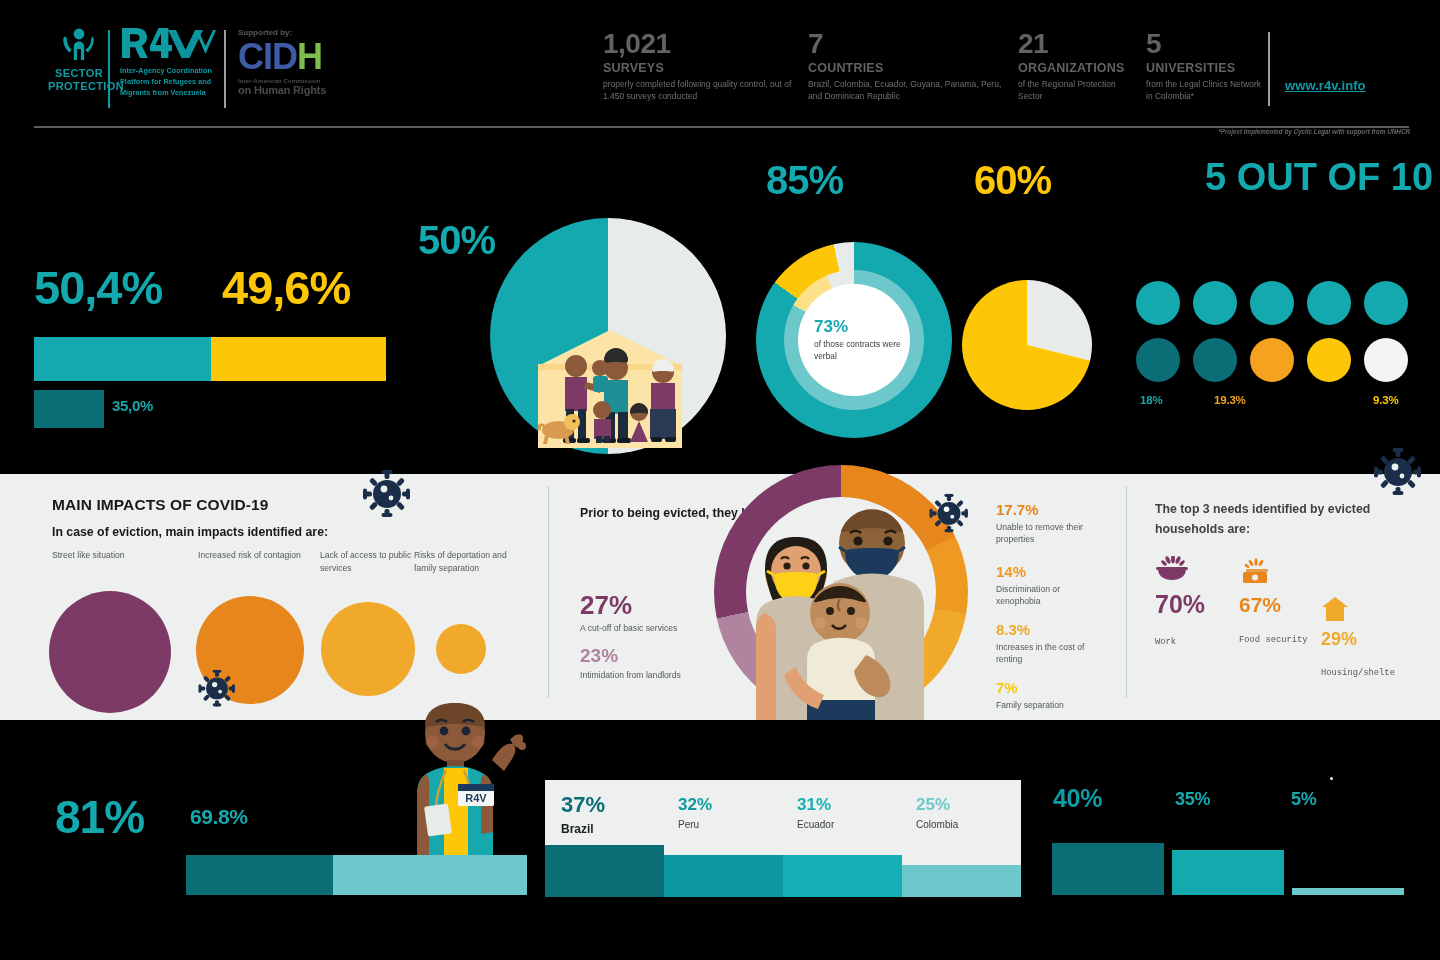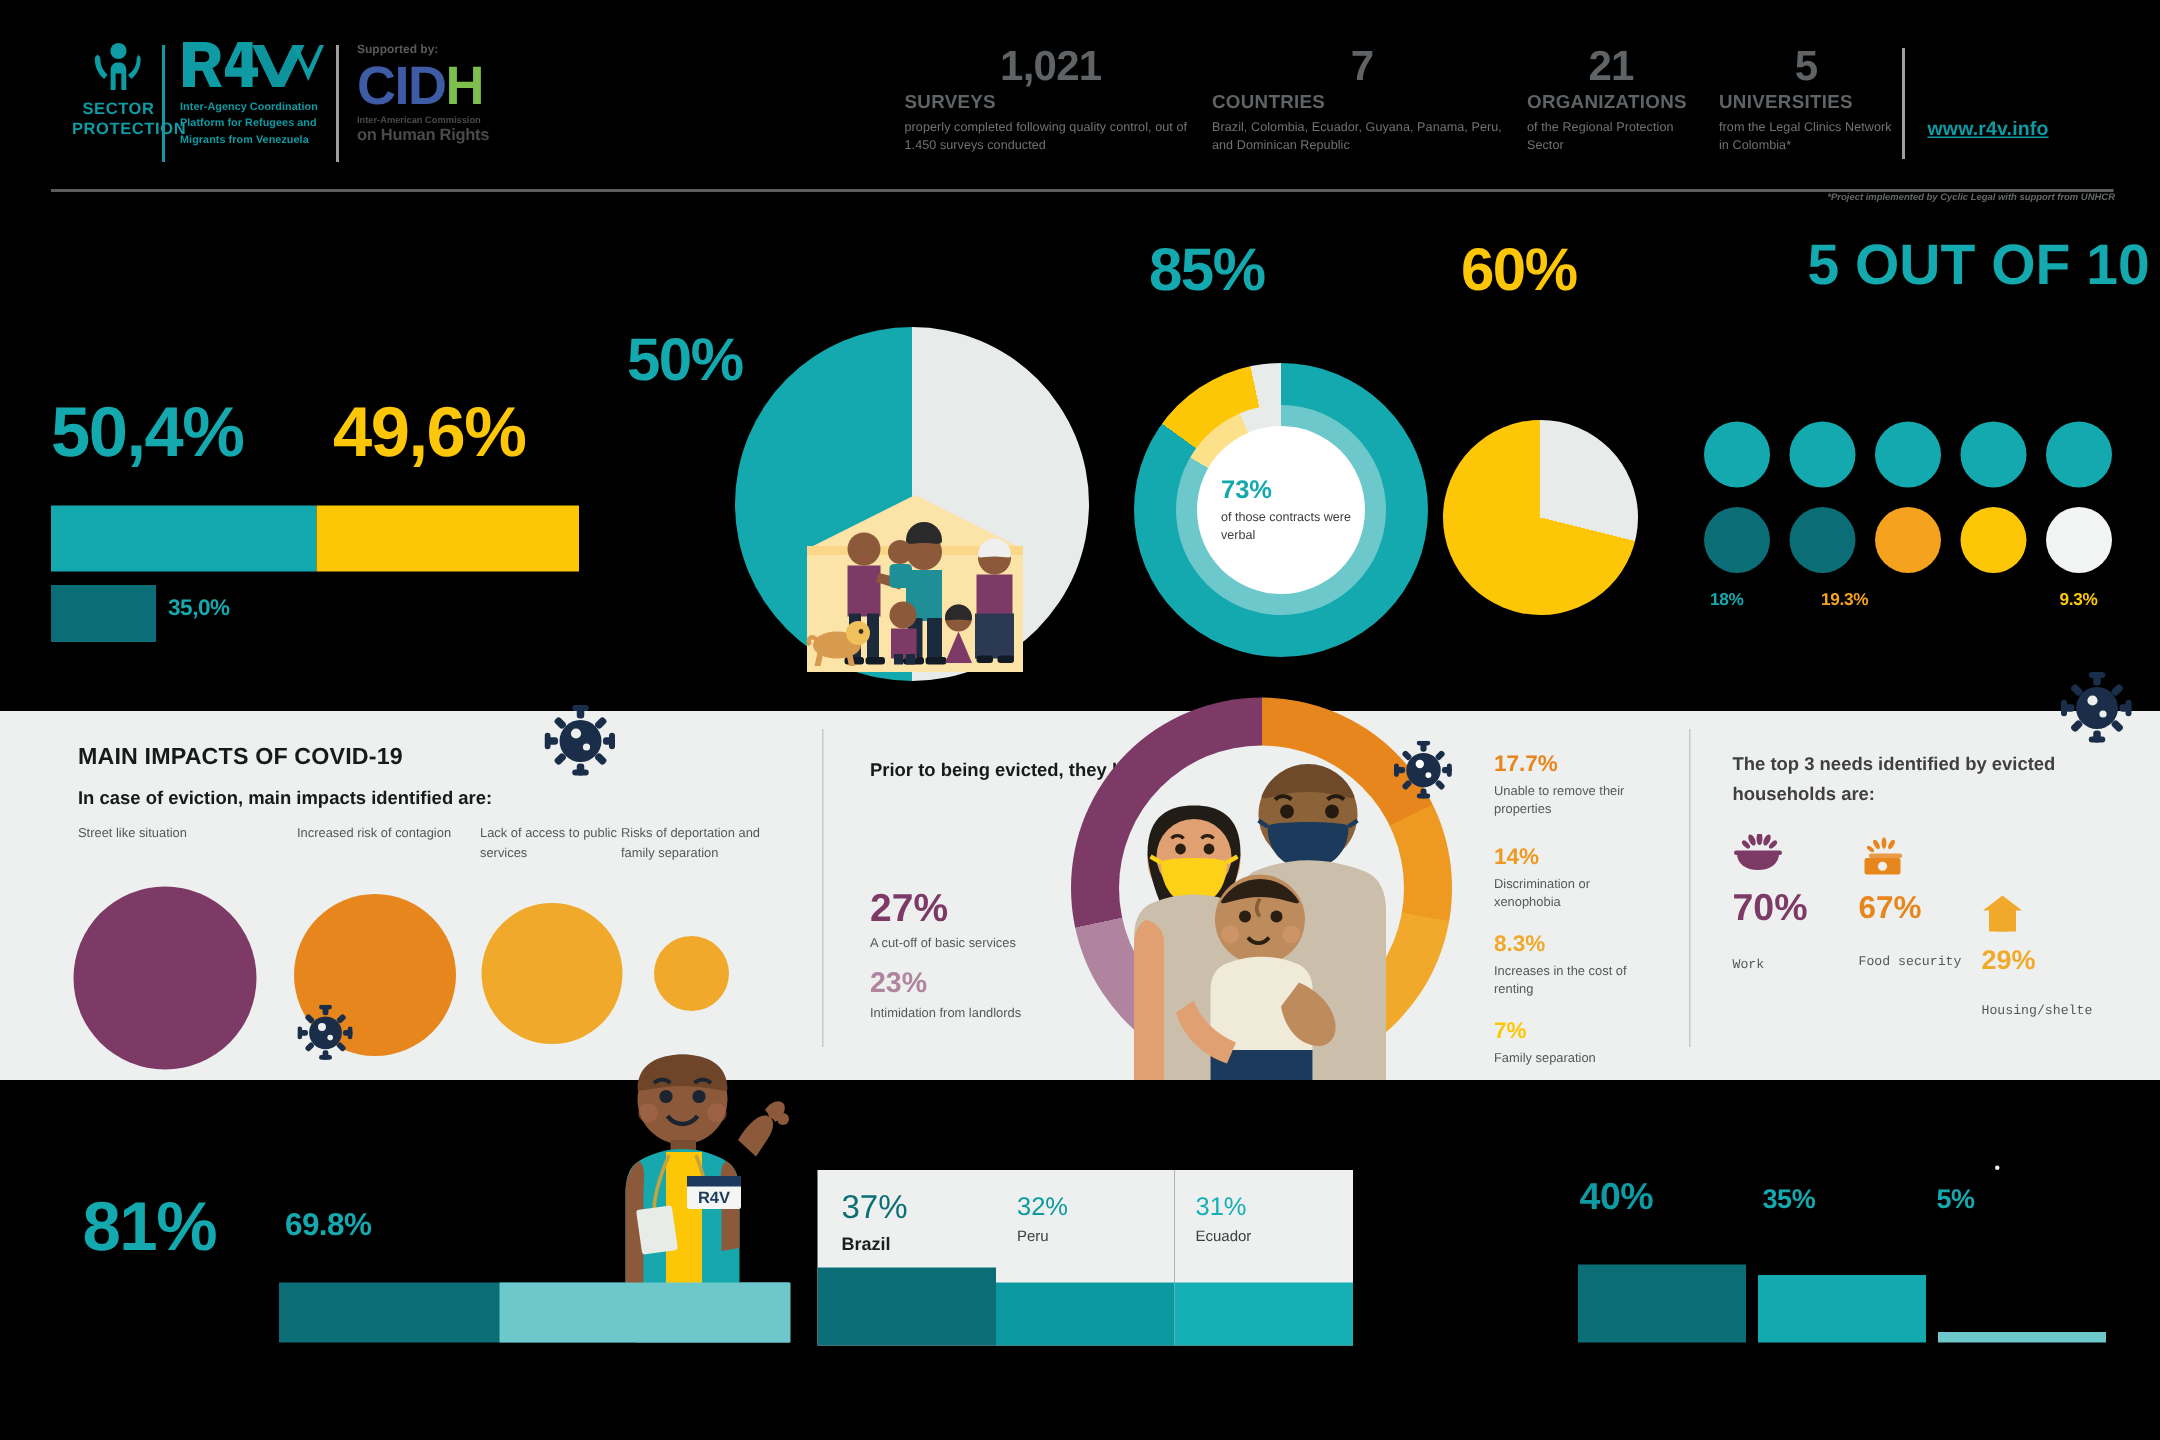--- a/index.html
+++ b/index.html
@@ -25,21 +25,21 @@
   .r4v-sub { font-size: 7.2px; font-weight: bold; color: #0E9BA4; line-height: 1.5; margin-top: 6px; letter-spacing: .05px;}
 
   .cidh-logo { position: absolute; left: 238px; top: 28px; width: 120px; }
   .cidh-sup { font-size: 8px; color: #5A5A5A; font-weight: bold; margin-bottom: 2px;}
   .cidh-mark { font-size: 36px; font-weight: bold; color: #3E5BA6; line-height: 1; letter-spacing: -1px; }
   .cidh-mark .grn { color: #7DBE4C; }
   .cidh-s1 { font-size: 6.2px; color: #4A4A4A; font-weight: bold; margin-top: 2px;}
   .cidh-s2 { font-size: 11px; color: #4A4A4A; font-weight: bold; letter-spacing: -.2px;}
 
   .stat { position: absolute; top: 30px; }
-  .stat-num { font-size: 28px; font-weight: bold; color: #5F6365; line-height: 1; letter-spacing: -.5px; text-align: center;}
+  .stat-num { font-size: 28px; font-weight: bold; color: #5F6365; line-height: 1; letter-spacing: -.5px;}
   .stat-lbl { font-size: 12.5px; font-weight: bold; color: #5F6365; letter-spacing: .2px; margin-top: 3px;}
   .stat-desc { font-size: 8.4px; color: #6E7274; line-height: 1.45; margin-top: 3px; letter-spacing: .05px;}
 
   .hdr-url { position: absolute; left: 1285px; top: 78px; font-size: 13px; font-weight: bold; color: #0E9BA4; letter-spacing: .1px;}
   .hdr-rule { position: absolute; left: 34px; top: 126px; width: 1375px; height: 2px; background: #5A5E60; }
   .hdr-note { position: absolute; right: 30px; top: 128px; font-size: 6.3px; color: #64686A; font-style: italic; font-weight: bold;}
 
   
   #topband { position: absolute; left: 0; top: 140px; width: 1440px; height: 334px; background: #000; }
 
@@ -106,21 +106,21 @@
   
   #bottom { position: absolute; left: 0; top: 720px; width: 1440px; height: 240px; background: #000; }
   .b81 { position: absolute; left: 55px; top: 794px; font-size: 46px; font-weight: bold; color: #14A9AE; letter-spacing: -1px; line-height: 1;}
   .b698 { position: absolute; left: 190px; top: 805px; font-size: 21px; font-weight: bold; color: #14A9AE; letter-spacing: -.4px;}
   .bar698 { position: absolute; left: 186px; top: 855px; width: 340px; height: 40px; }
   .bar698 .a { position: absolute; left: 0; top: 0; width: 238px; height: 40px; background: #0B6E76; }
   .bar698 .b { position: absolute; left: 238px; top: 0; width: 102px; height: 40px; background: #6DC8CB; }
   .boyart { position: absolute; left: 400px; top: 700px; width: 130px; height: 170px; }
 
   .ccard { position: absolute; top: 780px; width: 119px; height: 117px; background: #EDF0EE; }
-  .ccard .cp { font-weight: normal; line-height: 1; }
+  .ccard .cp { font-weight: bold; line-height: 1; }
   .ccard .cn { font-size: 10px; color: #3D4042; margin-top: 6px;}
   .ccard .cfill { position: absolute; left: 0; bottom: 0; width: 100%; }
 
   .rbar { position: absolute; }
   .rlbl { position: absolute; font-weight: bold; letter-spacing: -.3px; }
   .rdot { position: absolute; width: 3px; height: 3px; background: #EDF0EE; border-radius: 50%;}
 </style>
 </head>
 <body>
 
@@ -566,20 +566,27 @@
     </div>
     <div class="cfill" style="height:42px;background:#0C9AA0;"></div>
   </div>
   <div class="ccard" style="left:783px;">
     <div style="padding:16px 0 0 14px;">
       <div class="cp" style="font-size:17px;color:#14B0B5;">31%</div>
       <div class="cn">Ecuador</div>
     </div>
     <div class="cfill" style="height:42px;background:#14B0B5;"></div>
   </div>
+  <div class="ccard" style="left:902px;">
+    <div style="padding:16px 0 0 14px;">
+      <div class="cp" style="font-size:17px;color:#6DC8CB;">25%</div>
+      <div class="cn">Colombia</div>
+    </div>
+    <div class="cfill" style="height:32px;background:#6DC8CB;"></div>
+  </div>
 
   <div class="rlbl" style="left:1053px;top:784px;font-size:25px;color:#0E9BA4;">40%</div>
   <div class="rlbl" style="left:1175px;top:789px;font-size:18px;color:#14A9AE;">35%</div>
   <div class="rlbl" style="left:1291px;top:789px;font-size:18px;color:#14A9AE;">5%</div>
   <div class="rdot" style="left:1330px;top:777px;"></div>
 
   <div class="rbar" style="left:1052px;top:843px;width:112px;height:52px;background:#0B6E76;"></div>
   <div class="rbar" style="left:1172px;top:850px;width:112px;height:45px;background:#14A9AE;"></div>
   <div class="rbar" style="left:1292px;top:888px;width:112px;height:7px;background:#6DC8CB;"></div>
 

